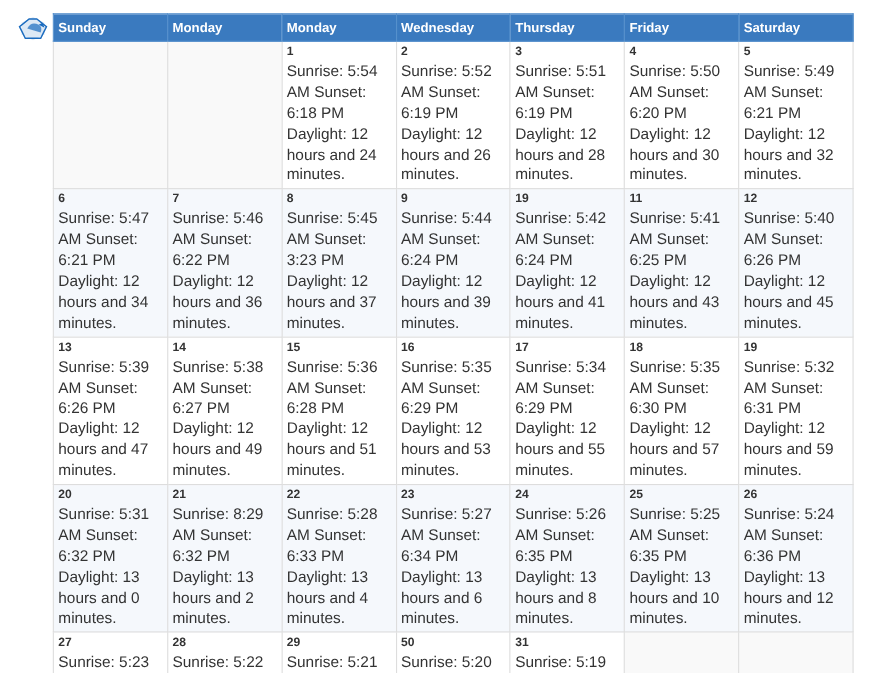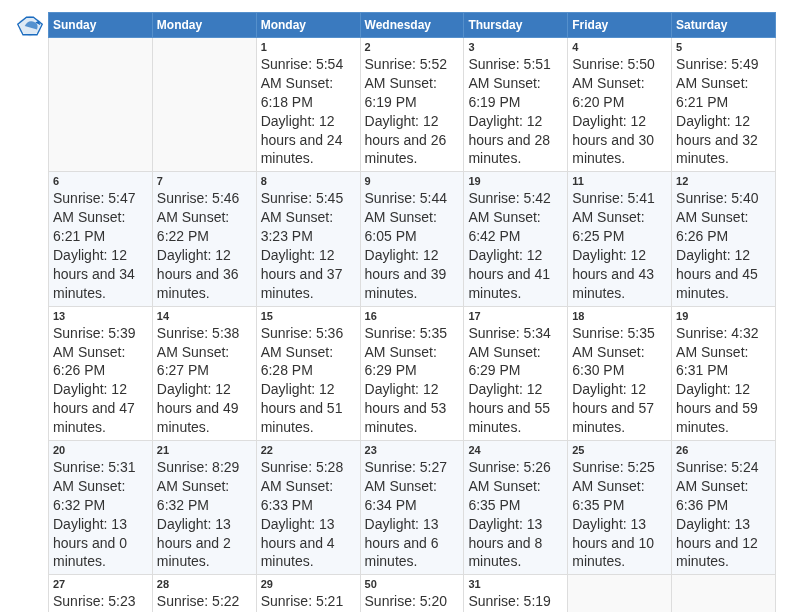--- a/index.html
+++ b/index.html
@@ -181,27 +181,27 @@
           </td>
           <td>
             <span class="day-num">8</span>
             <div class="day-info">Sunrise: 5:45 AM
 Sunset: 3:23 PM
 Daylight: 12 hours and 37 minutes.</div>
           </td>
           <td>
             <span class="day-num">9</span>
             <div class="day-info">Sunrise: 5:44 AM
-Sunset: 6:05 PM
+Sunset: 6:24 PM
 Daylight: 12 hours and 39 minutes.</div>
           </td>
           <td>
             <span class="day-num">19</span>
             <div class="day-info">Sunrise: 5:42 AM
-Sunset: 6:42 PM
+Sunset: 6:24 PM
 Daylight: 12 hours and 41 minutes.</div>
           </td>
           <td>
             <span class="day-num">11</span>
             <div class="day-info">Sunrise: 5:41 AM
 Sunset: 6:25 PM
 Daylight: 12 hours and 43 minutes.</div>
           </td>
           <td>
             <span class="day-num">12</span>
@@ -242,21 +242,21 @@
 Daylight: 12 hours and 55 minutes.</div>
           </td>
           <td>
             <span class="day-num">18</span>
             <div class="day-info">Sunrise: 5:35 AM
 Sunset: 6:30 PM
 Daylight: 12 hours and 57 minutes.</div>
           </td>
           <td>
             <span class="day-num">19</span>
-            <div class="day-info">Sunrise: 4:32 AM
+            <div class="day-info">Sunrise: 5:32 AM
 Sunset: 6:31 PM
 Daylight: 12 hours and 59 minutes.</div>
           </td>
         </tr>
         <tr>
           <td>
             <span class="day-num">20</span>
             <div class="day-info">Sunrise: 5:31 AM
 Sunset: 6:32 PM
 Daylight: 13 hours and 0 minutes.</div>

